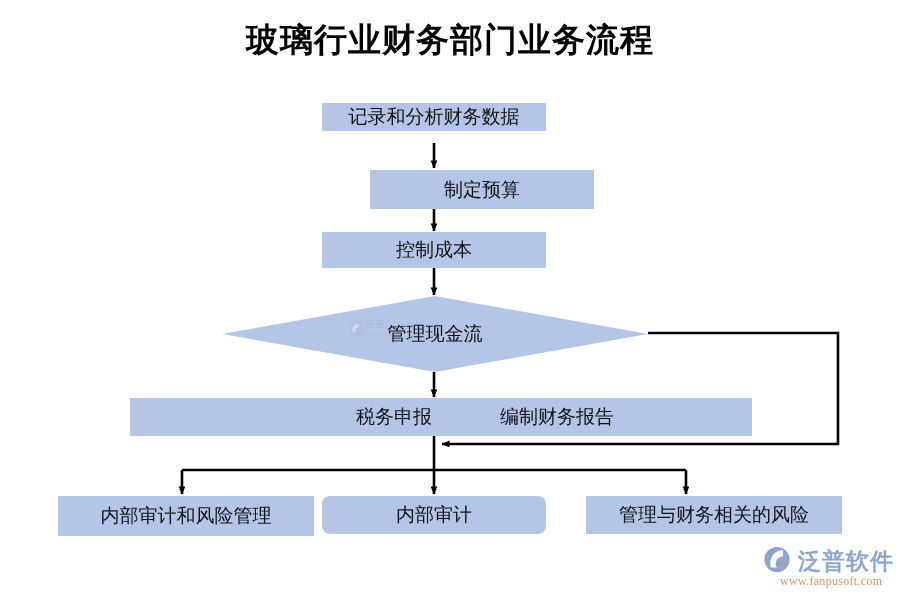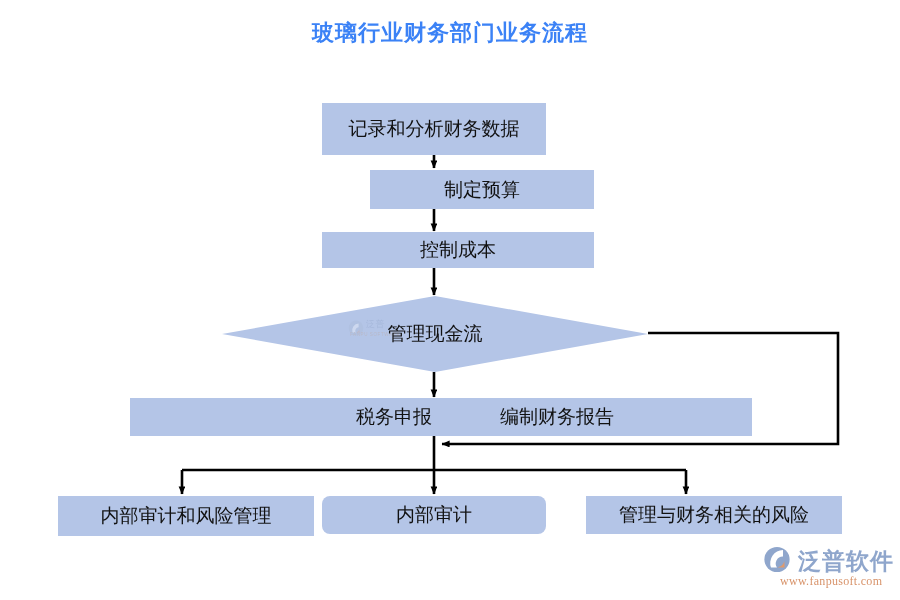--- a/index.html
+++ b/index.html
@@ -22,23 +22,23 @@
     height: 600px;
   }
 
   
   .title {
     position: absolute;
     left: 0;
     top: 18px;
     width: 900px;
     text-align: center;
-    font-size: 22px;
+    font-size: 33px;
     font-weight: bold;
-    color: #3b82f6;
+    color: #000000;
     letter-spacing: 1px;
     white-space: nowrap;
   }
 
   
   .node {
     position: absolute;
     background: #b4c5e7;
     display: flex;
     align-items: center;
@@ -170,29 +170,29 @@
     <line x1="182" y1="470" x2="686" y2="470"></line>
 
     <line x1="182" y1="470" x2="182" y2="494" marker-end="url(#ah)"></line>
     <line x1="434" y1="470" x2="434" y2="494" marker-end="url(#ah)"></line>
     <line x1="686" y1="470" x2="686" y2="494" marker-end="url(#ah)"></line>
   </g>
 </svg>
 
 <div class="title">玻璃行业财务部门业务流程</div>
 
-<div class="node" style="left:322px; top:103px; width:224px; height:52px;">
+<div class="node" style="left:322px; top:103px; width:224px; height:28px;">
   <span>记录和分析财务数据</span>
 </div>
 
 <div class="node" style="left:322px; top:170px; width:224px; height:39px;margin-left:48px;">
   <span>制定预算</span>
 </div>
 
-<div class="node" style="left:322px; top:232px; width:272px; height:36px;">
+<div class="node" style="left:322px; top:232px; width:224px; height:36px;">
   <span>控制成本</span>
 </div>
 
 <div class="diamond-wrap" style="left:222px; top:296px; width:426px; height:76px;">
   <svg class="diamond-shape" viewBox="0 0 426 76" preserveAspectRatio="none" xmlns="http://www.w3.org/2000/svg">
     <polygon points="0,38 213,0 426,38 213,76" fill="#b4c5e7"></polygon>
   </svg>
 
   <div class="wm" style="left:126px; top:22px;">
     <svg width="16" height="16" viewBox="0 0 16 16" xmlns="http://www.w3.org/2000/svg" style="position:absolute; left:0; top:2px;">

